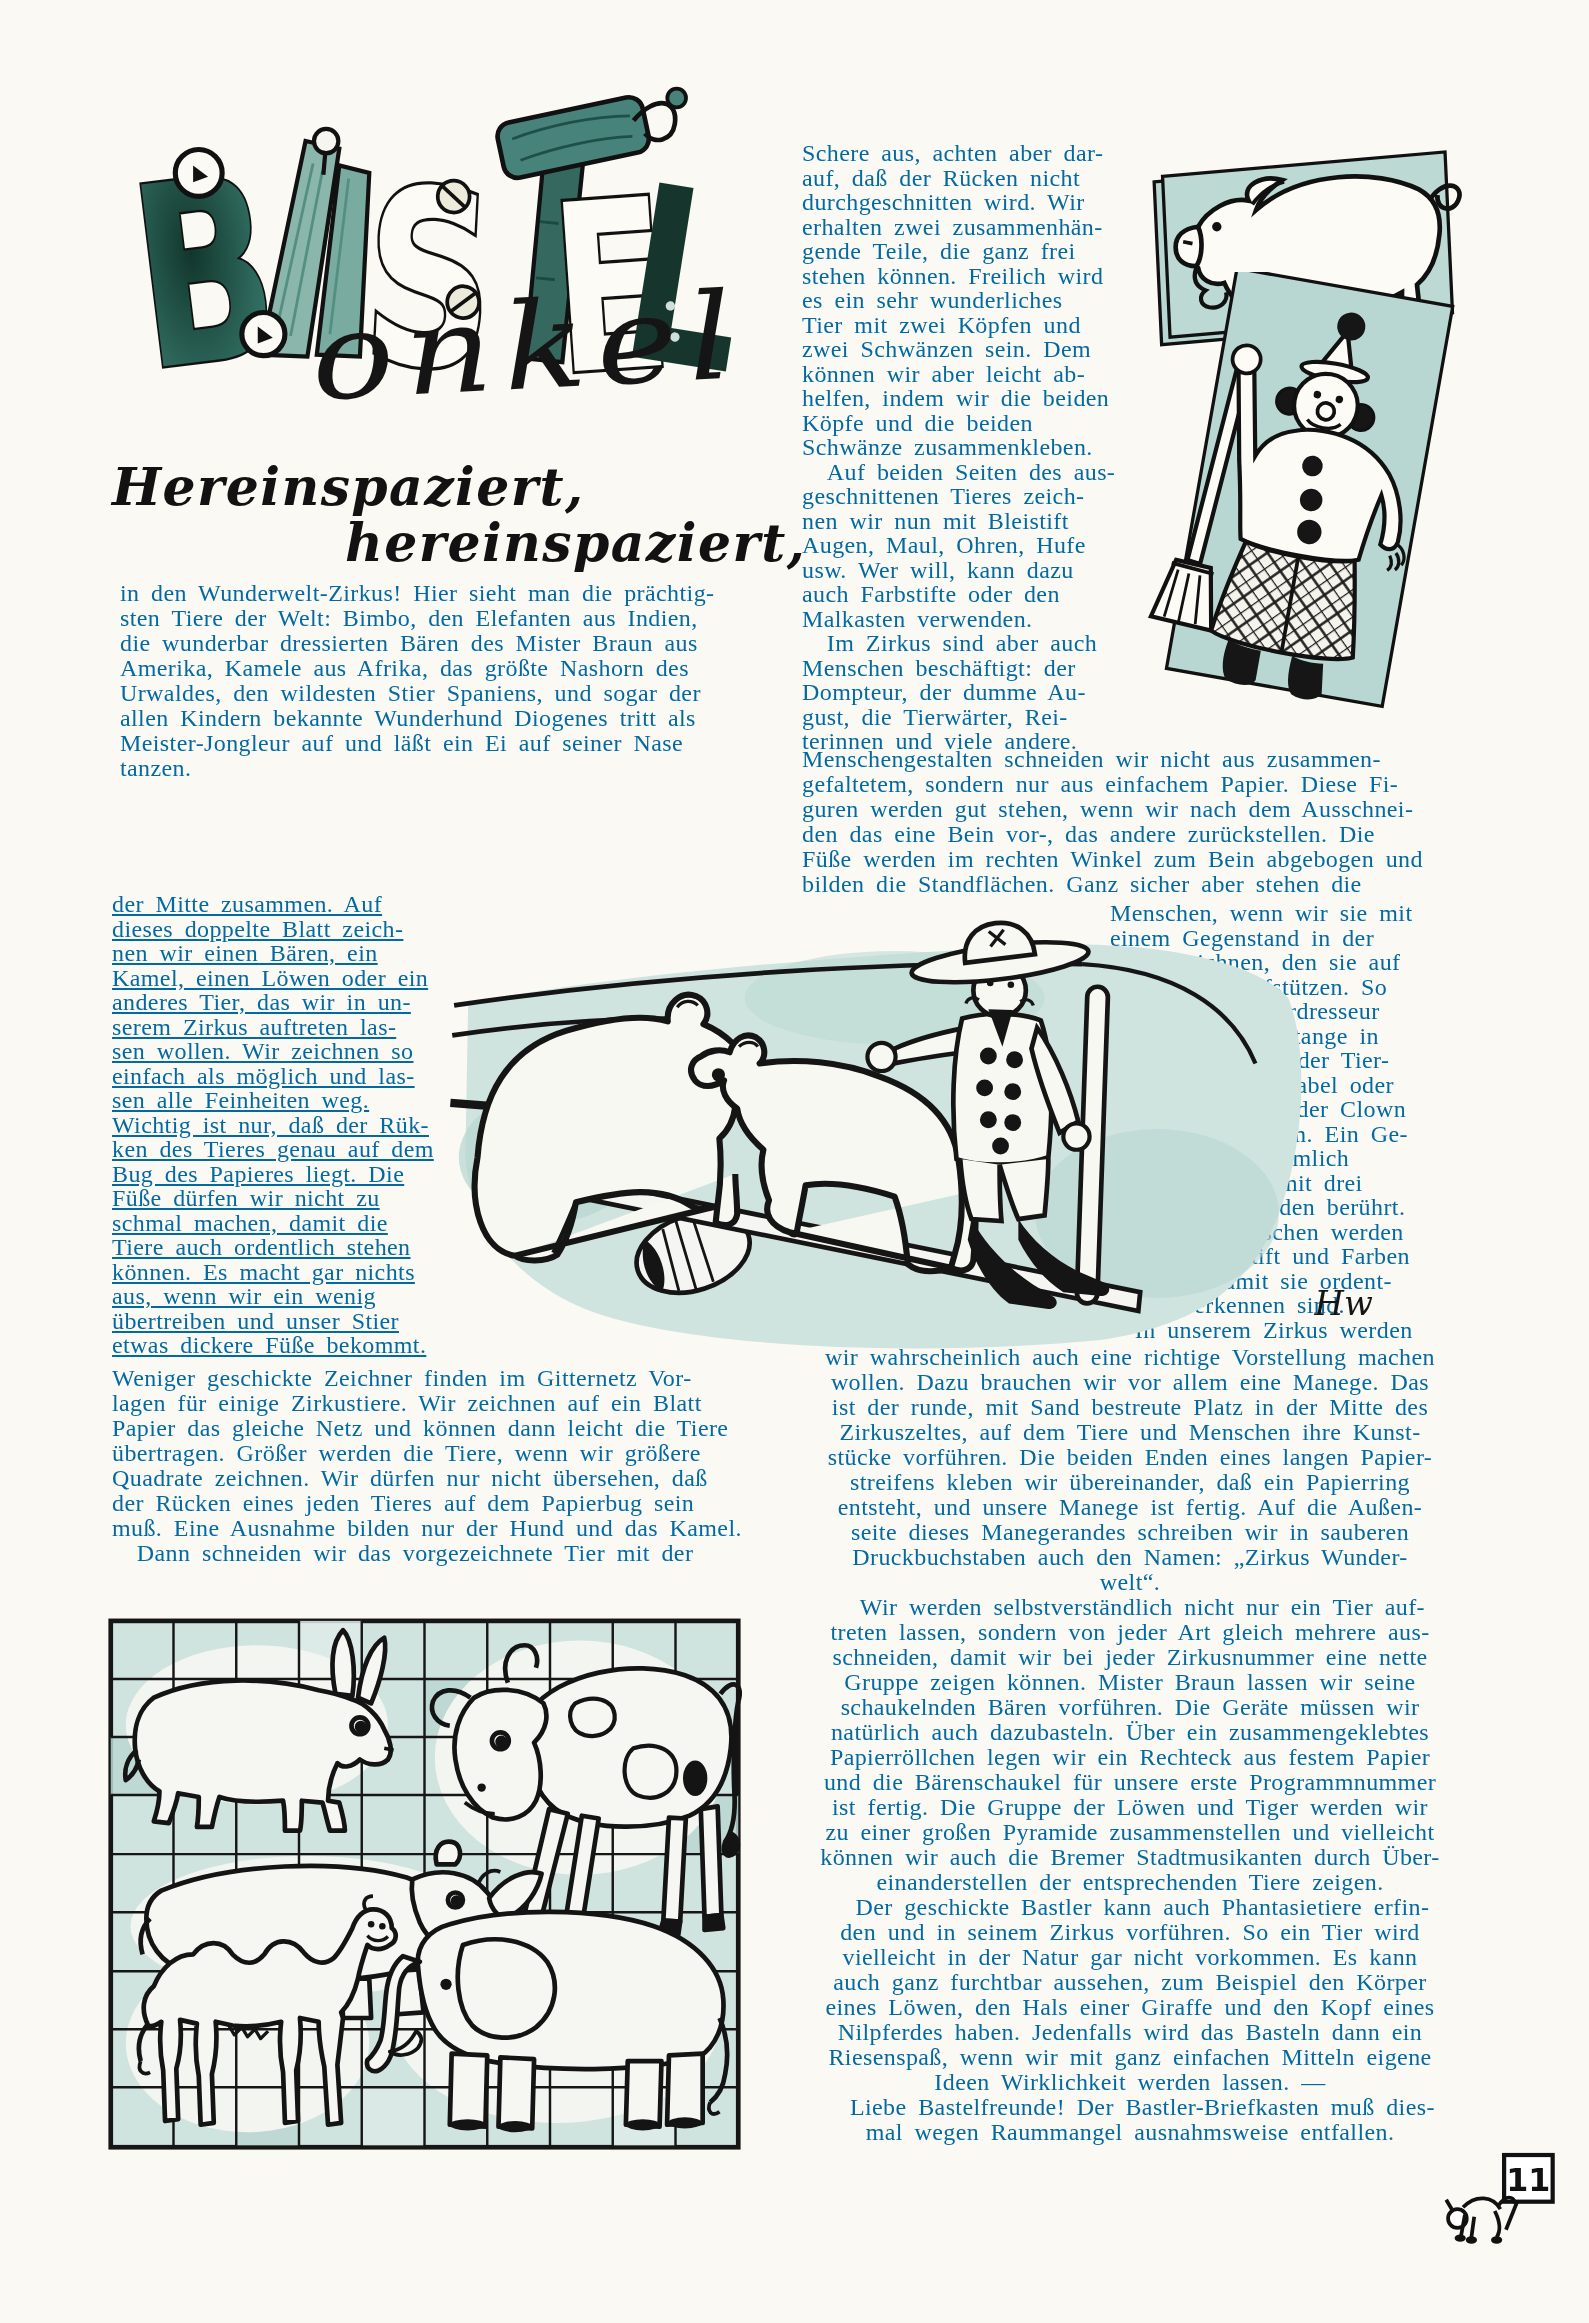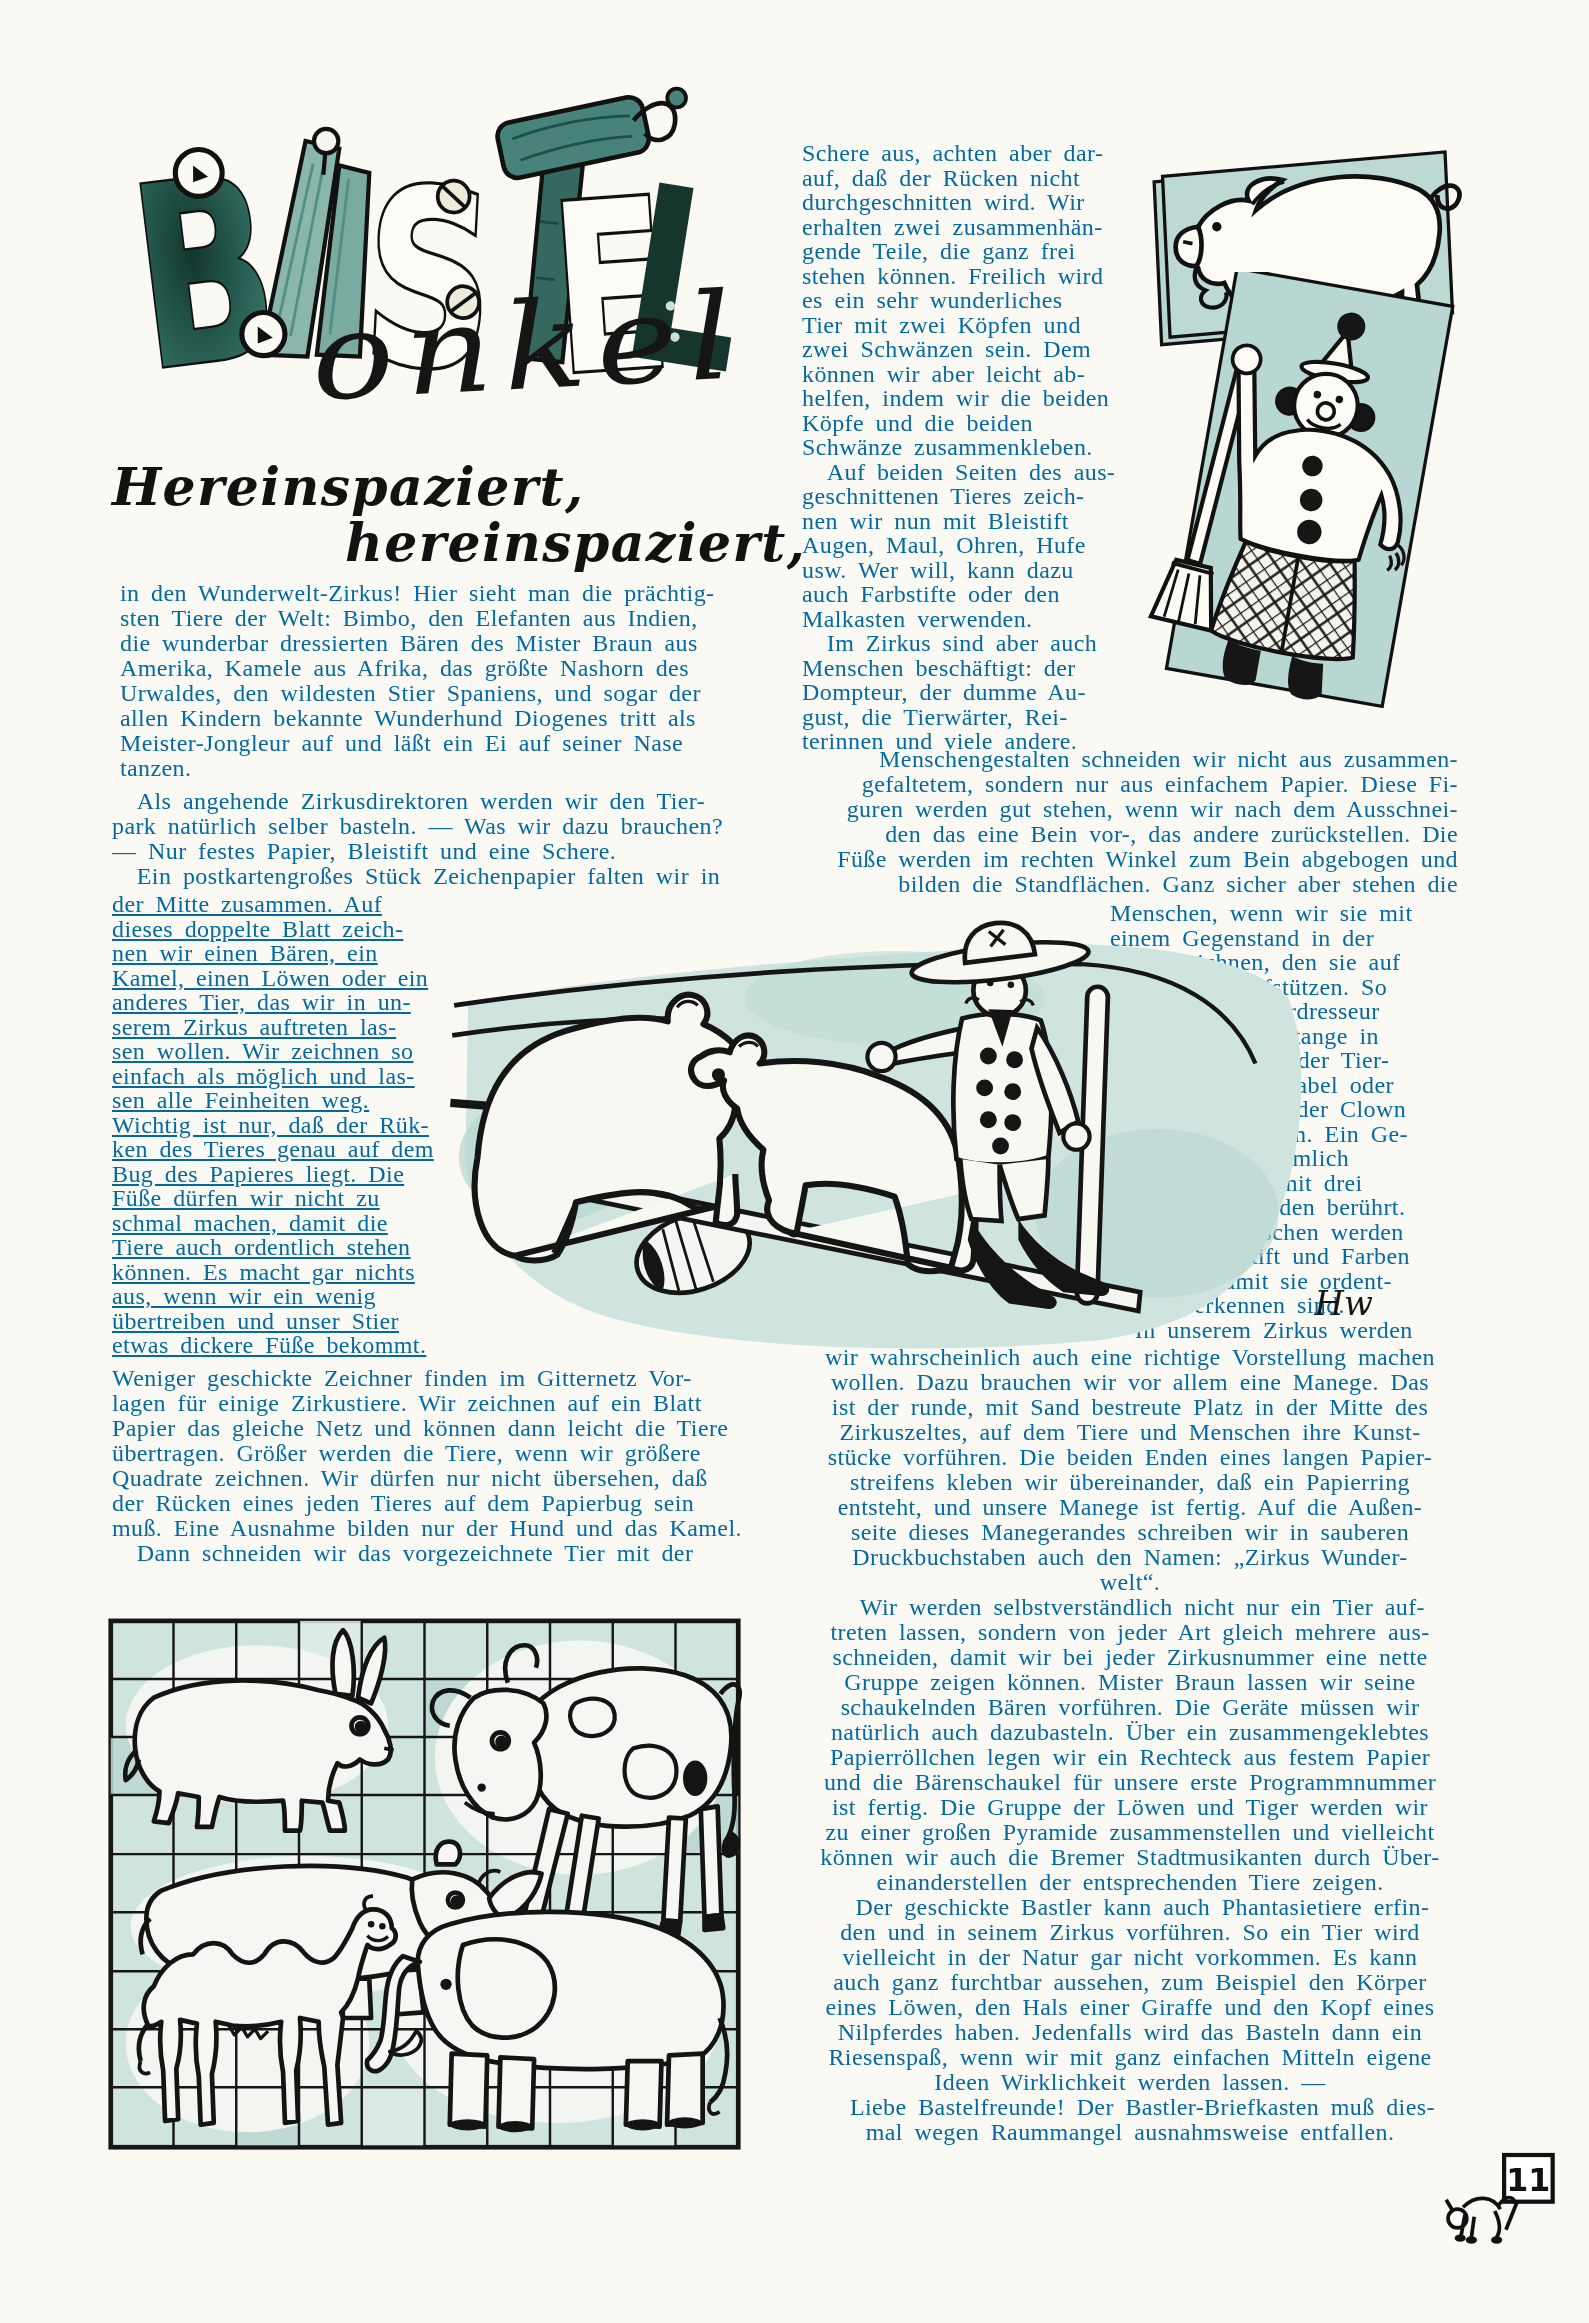--- a/index.html
+++ b/index.html
@@ -85,24 +85,20 @@
   <div class="headline" style="left:345px;top:517px;">hereinspaziert,</div>
 
   <div class="tb" style="left:120px;top:581px;width:675px;">in den Wunderwelt-Zirkus! Hier sieht man die prächtig-
 sten Tiere der Welt: Bimbo, den Elefanten aus Indien,
 die wunderbar dressierten Bären des Mister Braun aus
 Amerika, Kamele aus Afrika, das größte Nashorn des
 Urwaldes, den wildesten Stier Spaniens, und sogar der
 allen Kindern bekannte Wunderhund Diogenes tritt als
 Meister-Jongleur auf und läßt ein Ei auf seiner Nase
 tanzen.</div>
-  <div class="tb" style="left:112px;top:789px;width:675px;">  Als angehende Zirkusdirektoren werden wir den Tier-
-park natürlich selber basteln. — Was wir dazu brauchen?
-— Nur festes Papier, Bleistift und eine Schere.
-  Ein postkartengroßes Stück Zeichenpapier falten wir in</div>
   <div class="tb narrow" style="left:112px;top:892px;width:384px;text-decoration:underline;">der Mitte zusammen. Auf
 dieses doppelte Blatt zeich-
 nen wir einen Bären, ein
 Kamel, einen Löwen oder ein
 anderes Tier, das wir in un-
 serem Zirkus auftreten las-
 sen wollen. Wir zeichnen so
 einfach als möglich und las-
 sen alle Feinheiten weg.
 Wichtig ist nur, daß der Rük-
@@ -142,21 +138,21 @@
 nen wir nun mit Bleistift
 Augen, Maul, Ohren, Hufe
 usw. Wer will, kann dazu
 auch Farbstifte oder den
 Malkasten verwenden.
   Im Zirkus sind aber auch
 Menschen beschäftigt: der
 Dompteur, der dumme Au-
 gust, die Tierwärter, Rei-
 terinnen und viele andere.</div>
-  <div class="tb" style="left:802px;top:747px;width:656px;text-align:right;">Menschengestalten schneiden wir nicht aus zusammen-
+  <div class="tb" style="left:802px;top:747px;width:656px;">Menschengestalten schneiden wir nicht aus zusammen-
 gefaltetem, sondern nur aus einfachem Papier. Diese Fi-
 guren werden gut stehen, wenn wir nach dem Ausschnei-
 den das eine Bein vor-, das andere zurückstellen. Die
 Füße werden im rechten Winkel zum Bein abgebogen und
 bilden die Standflächen. Ganz sicher aber stehen die</div>
   <div class="tb narrow" style="left:1110px;top:901px;width:356px;">Menschen, wenn wir sie mit
 einem Gegenstand in der
 Hand zeichnen, den sie auf
 dem Boden aufstützen. So
 wird der Raubtierdresseur

